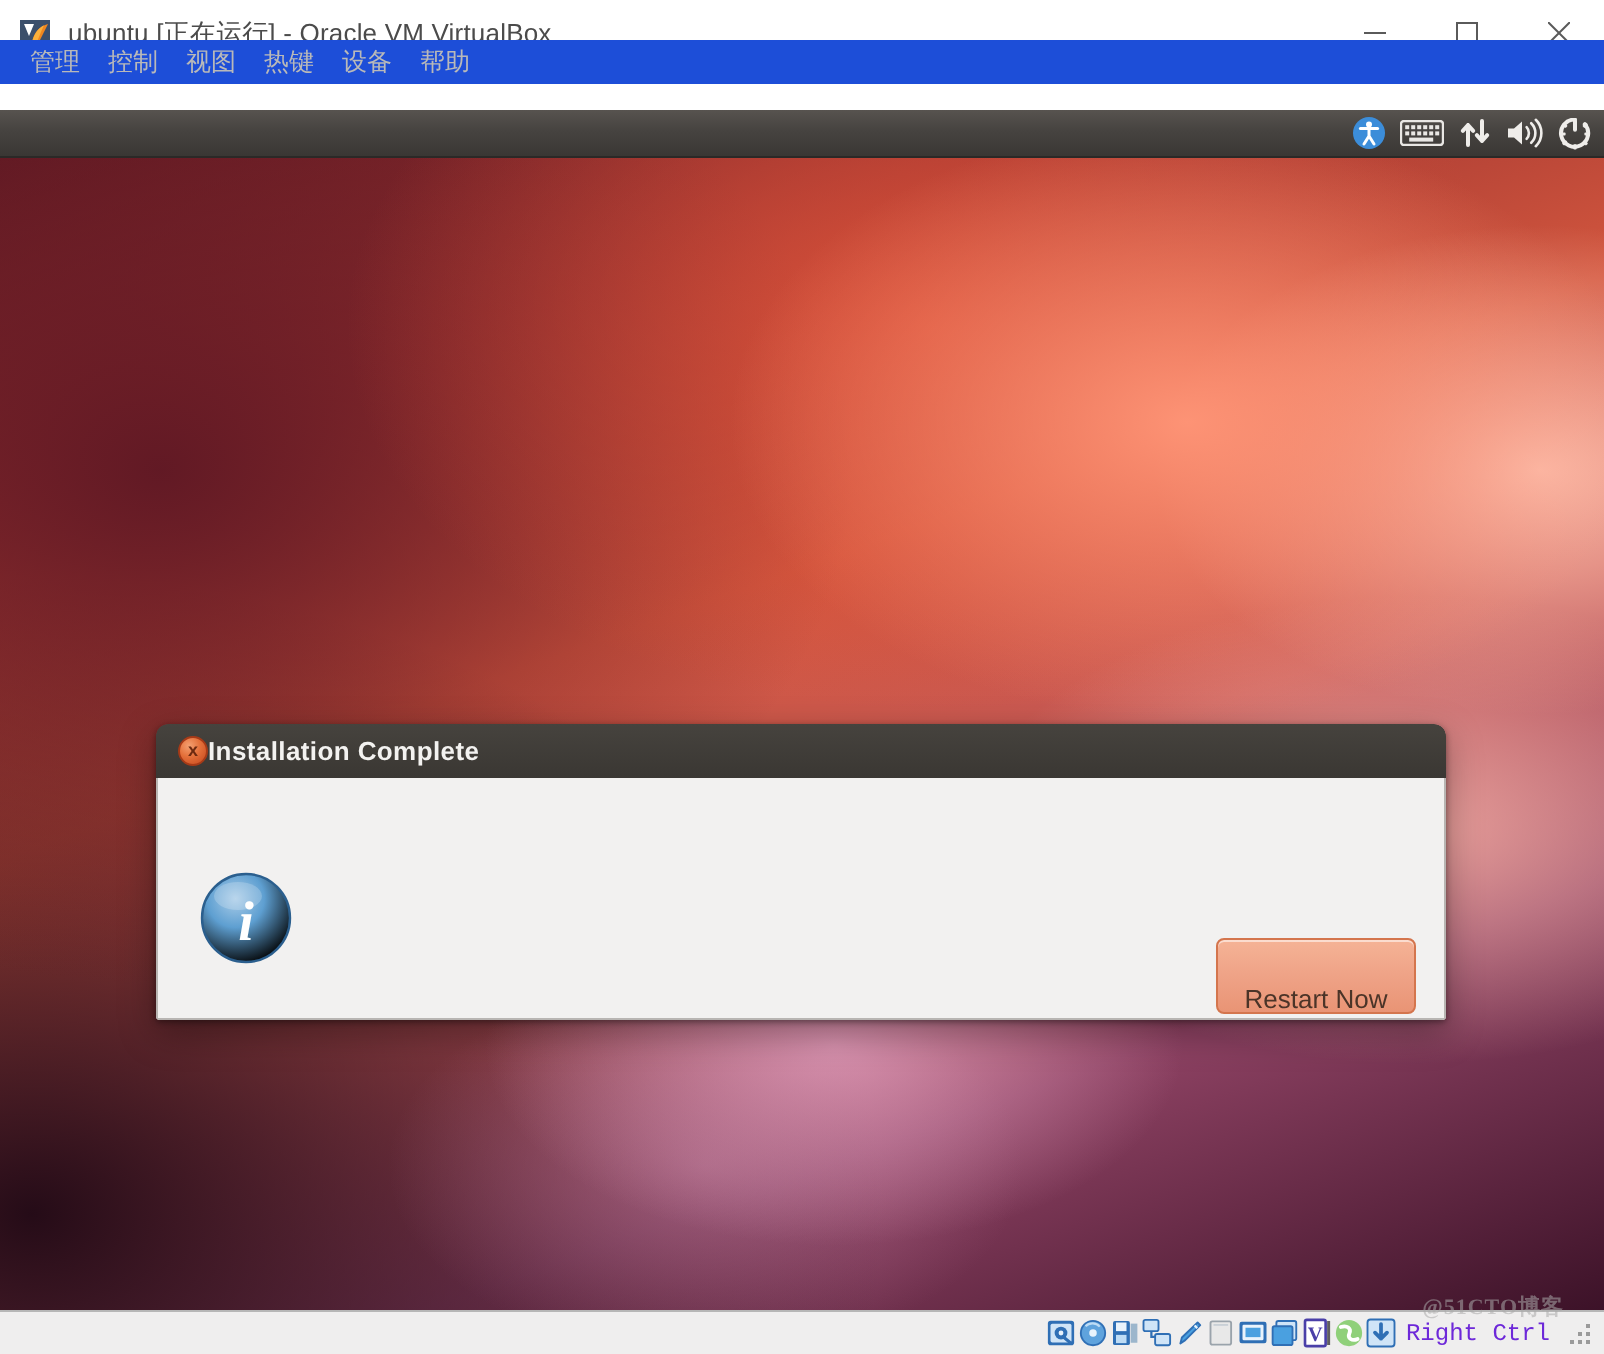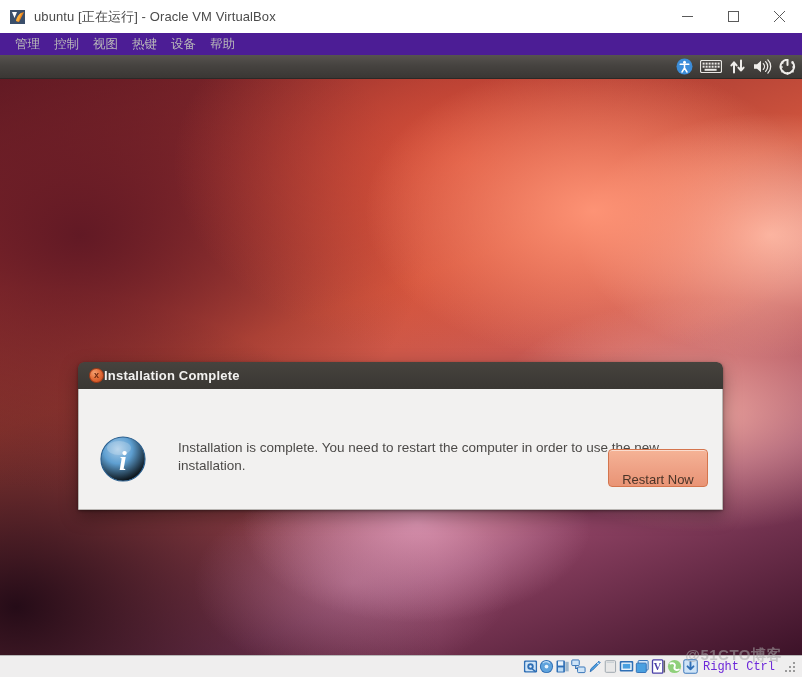--- a/index.html
+++ b/index.html
@@ -25,22 +25,22 @@
     font-size:13px; color:#4b4b4b; letter-spacing:.1px;
     white-space:nowrap; overflow:hidden;
   }
   .winbtns { position:absolute; right:0; top:0; height:33px; display:flex; }
   .winbtn {
     width:46px; height:33px; display:flex; align-items:center; justify-content:center;
     color:#5a5a5a;
   }
 
   .vb-menubar {
-    position:absolute; left:0; top:33px; width:802px; height:22px;
-    background:#4c1d95; display:flex; align-items:center; padding-left:8px;
+    position:absolute; left:0; top:20px; width:802px; height:22px;
+    background:#1d4ed8; display:flex; align-items:center; padding-left:8px;
   }
   .vb-menu-item {
     font-size:12.5px; color:#b9b9b9; padding:2px 7px; white-space:nowrap;
   }
 
   
   .guest {
     position:absolute; left:0; top:55px; width:802px; height:600px;
     overflow:hidden;
   }
@@ -95,21 +95,21 @@
     height:121px; background:#f2f1f0;
     border:1px solid #b8b5b2; border-top:none;
     position:relative;
   }
   .dlg-info-icon { position:absolute; left:20px; top:46px; width:48px; height:48px; }
   .dlg-text {
     position:absolute; left:99px; top:50px; width:518px;
     font-size:13.5px; line-height:18px; color:#4c4a48;
   }
   .btn-restart {
-    position:absolute; right:14px; bottom:22px;
+    position:absolute; right:14px; bottom:2px;
     min-width:100px; height:26px; padding:18px 13px;
     background:linear-gradient(180deg,#f5b396 0%,#efa387 48%,#e99475 100%);
     border:1px solid #d4754d; border-radius:4px;
     color:#4b3428; font-size:13px; line-height:24px; text-align:center;
     box-shadow:inset 0 1px 0 rgba(255,255,255,.55);
     white-space:nowrap;
   }
 
   
   .vb-statusbar {
@@ -124,23 +124,23 @@
     margin-left:4px; margin-right:8px; white-space:nowrap; letter-spacing:0;
   }
   .grip { width:12px; height:12px; position:relative; margin-right:2px; flex:0 0 auto; }
   .grip i {
     position:absolute; width:2px; height:2px; background:#9a9a9a; border-radius:0;
   }
 
   
   .watermark {
     position:absolute; right:20px; top:646px;
-    font-size:15px; font-weight:bold; color:rgba(170,170,170,.55);
+    font-size:11px; font-weight:bold; color:rgba(170,170,170,.55);
     letter-spacing:.5px; pointer-events:none; white-space:nowrap;
-    font-family:Liberation Sans, sans-serif;
+    font-family:Liberation Serif, serif;
   }
 </style>
 </head>
 <body>
 
 <div id="app">
 
   <div class="vb-titlebar">
     <div class="vb-title-icon">
       <svg width="16" height="16" viewBox="0 0 16 16">
@@ -260,21 +260,20 @@
                 <stop offset="42%" stop-color="#5e9fd1"></stop>
                 <stop offset="100%" stop-color="#2f6фa0"></stop>
                 <stop offset="100%" stop-color="#2f6ea0"></stop>
               </radialGradient>
             </defs>
             <circle cx="24" cy="24" r="22" fill="url(#infoGrad)" stroke="#2b5f8e" stroke-width="1.2"></circle>
             <ellipse cx="20" cy="13" rx="12" ry="7" fill="#ffffff" opacity="0.20"></ellipse>
             <text x="24" y="35" font-family="'Liberation Serif', serif" font-style="italic" font-size="28" font-weight="bold" fill="#ffffff" text-anchor="middle">i</text>
           </svg>
         </div>
-        <div class="dlg-text">Installation is complete. You need to restart the computer in order to use the new installation.</div>
         <div class="btn-restart">Restart Now</div>
       </div>
     </div>
   </div>
 
   <div class="vb-statusbar">
     <svg class="st-ico" viewBox="0 0 16 16">
       <rect x="1" y="1.5" width="14" height="13" rx="1.5" fill="#2f6fb5"></rect>
       <rect x="2.4" y="3" width="11.2" height="10" rx="1" fill="#cfe4f7"></rect>
       <circle cx="8" cy="8" r="3.4" fill="#2f6fb5"></circle>

